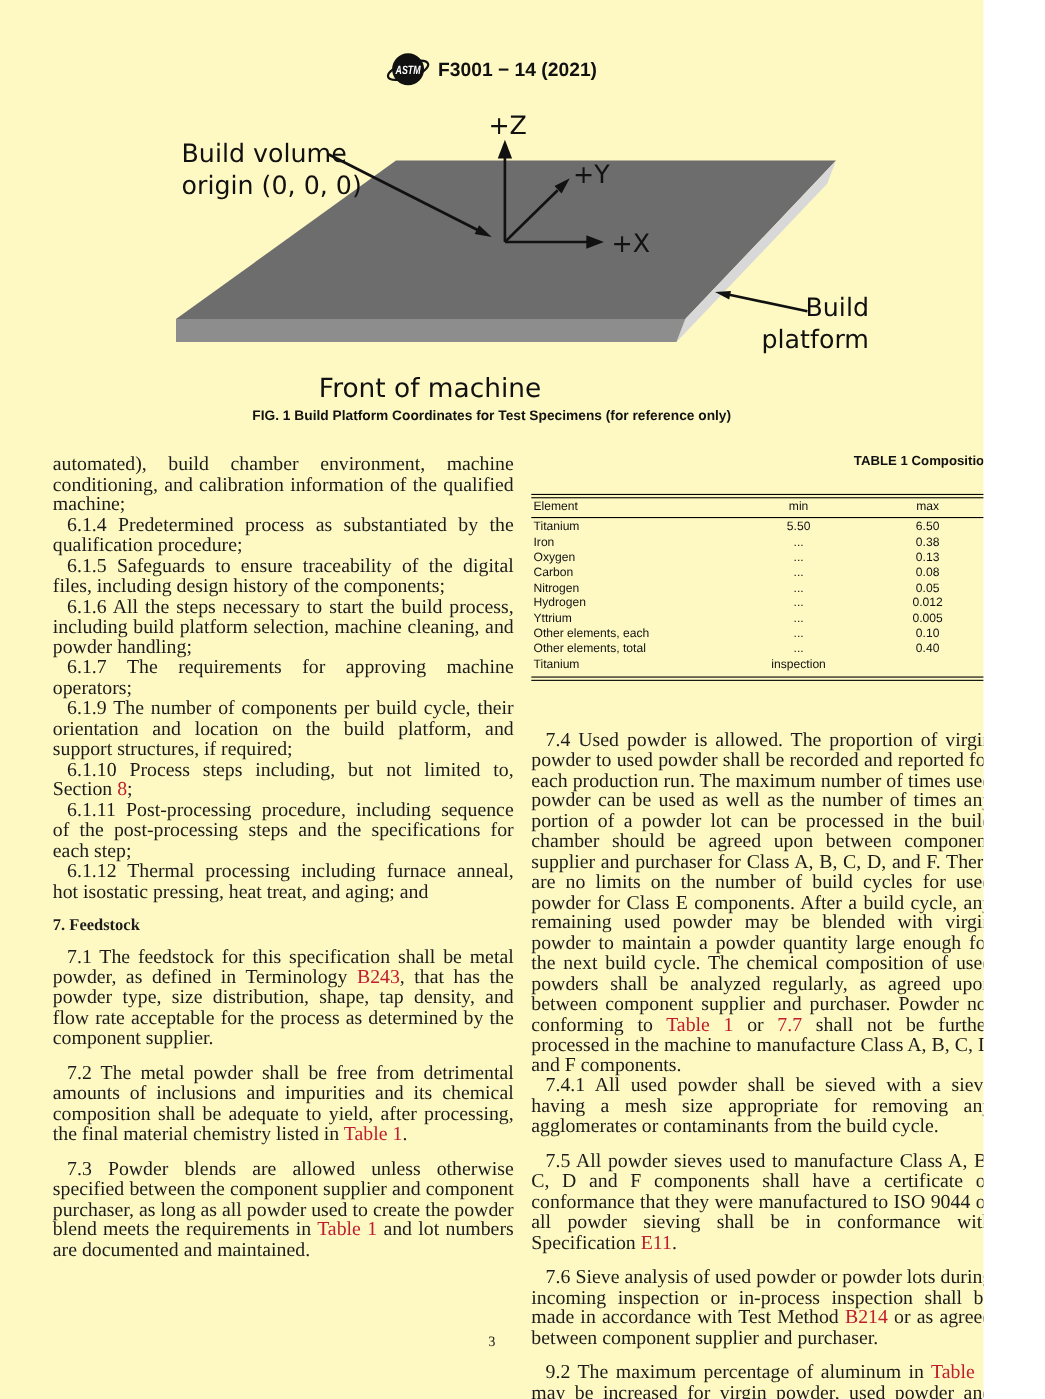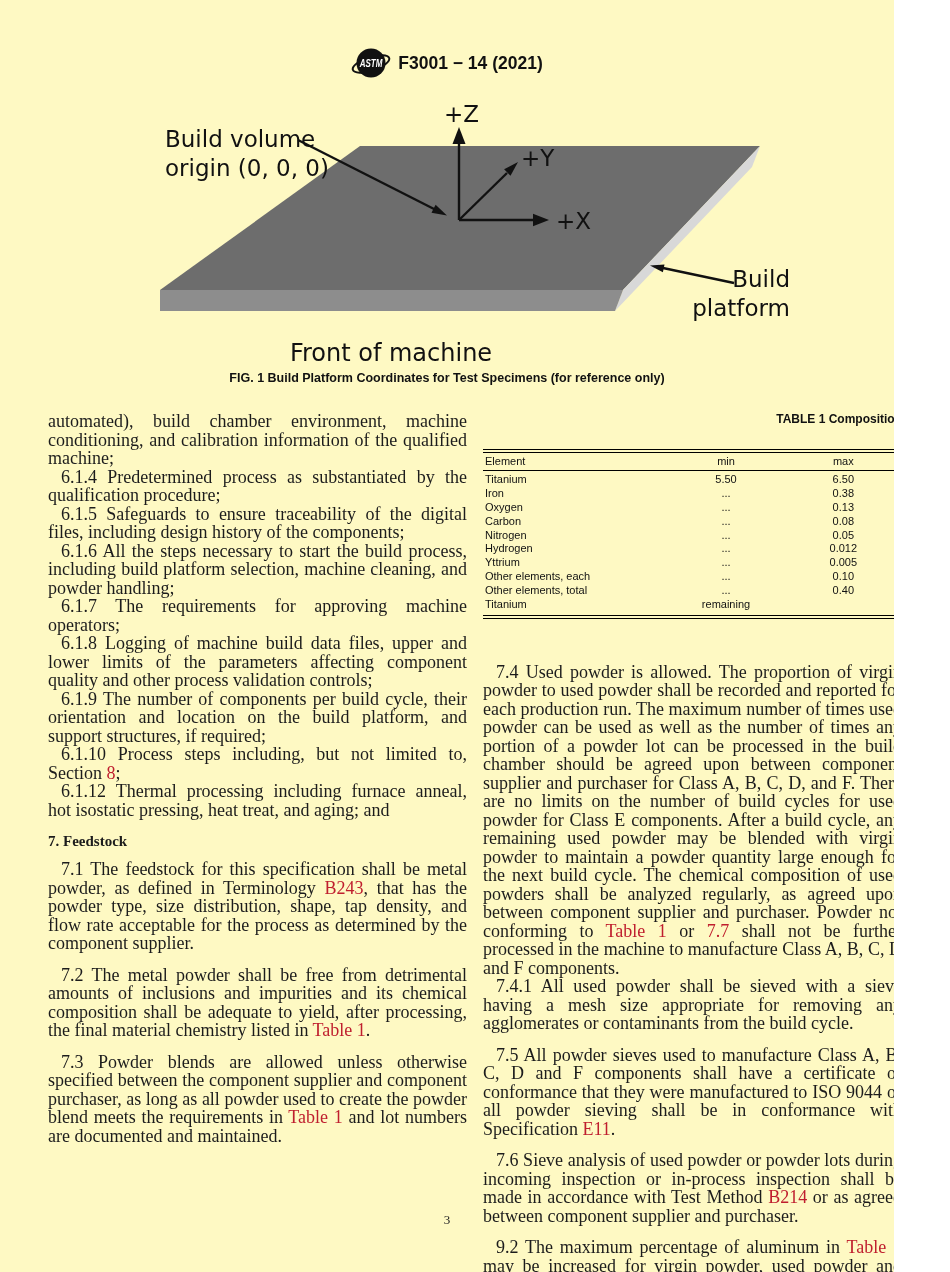--- a/index.html
+++ b/index.html
@@ -92,23 +92,23 @@
   </svg>
   <div class="fig-caption">FIG. 1 Build Platform Coordinates for Test Specimens (for reference only)</div>
 
   <div class="columns">
     <div class="col" id="left-col">
         <p class="para no-indent"><span>automated), build chamber environment, machine conditioning, and calibration information of the qualified machine;</span></p>
         <p class="para"><span>6.1.4 Predetermined process as substantiated by the qualification procedure;</span></p>
         <p class="para"><span>6.1.5 Safeguards to ensure traceability of the digital files, including design history of the components;</span></p>
         <p class="para"><span>6.1.6 All the steps necessary to start the build process, including build platform selection, machine cleaning, and powder handling;</span></p>
         <p class="para"><span>6.1.7 The requirements for approving machine operators;</span></p>
-        <p class="para"><span>6.1.8 Logging of machine build data files, upper and lower limits of the parameters affecting component quality and other process validation controls;</span></p>
         <p class="para"><span>6.1.9 The number of components per build cycle, their orientation and location on the build platform, and support structures, if required;</span></p>
         <p class="para"><span>6.1.10 Process steps including, but not limited to, Section </span><span class="ref-link">8</span><span>;</span></p>
+        <p class="para"><span>6.1.11 Post-processing procedure, including sequence of the post-processing steps and the specifications for each step;</span></p>
         <p class="para"><span>6.1.12 Thermal processing including furnace anneal, hot isostatic pressing, heat treat, and aging; and</span></p>
         <h2 class="sec-heading">7.  Feedstock</h2>
         <p class="para"><span>7.1 The feedstock for this specification shall be metal powder, as defined in Terminology </span><span class="ref-link">B243</span><span>, that has the powder type, size distribution, shape, tap density, and flow rate acceptable for the process as determined by the component supplier.</span></p>
         <p class="para spaced"><span>7.2 The metal powder shall be free from detrimental amounts of inclusions and impurities and its chemical composition shall be adequate to yield, after processing, the final material chemistry listed in </span><span class="ref-link">Table 1</span><span>.</span></p>
         <p class="para spaced"><span>7.3 Powder blends are allowed unless otherwise specified between the component supplier and component purchaser, as long as all powder used to create the powder blend meets the requirements in </span><span class="ref-link">Table 1</span><span> and lot numbers are documented and maintained.</span></p>
       </div>
 
     <div class="col">
       <div class="table-block">
         <div class="table-title">TABLE 1 Composition</div>
@@ -159,21 +159,21 @@
               <div class="tcell center">...</div>
               <div class="tcell center">0.10</div>
             </div>
             <div class="trow">
               <div class="tcell left">Other elements, total</div>
               <div class="tcell center">...</div>
               <div class="tcell center">0.40</div>
             </div>
             <div class="trow">
               <div class="tcell left">Titanium</div>
-              <div class="tcell center">remaining</div>
+              <div class="tcell center">inspection</div>
               <div class="tcell center"></div>
             </div>
           </div>
         <div class="rule-double"></div>
       </div>
       <div id="right-col-text">
           <p class="para spaced"><span>7.4 Used powder is allowed. The proportion of virgin powder to used powder shall be recorded and reported for each production run. The maximum number of times used powder can be used as well as the number of times any portion of a powder lot can be processed in the build chamber should be agreed upon between component supplier and purchaser for Class A, B, C, D, and F. There are no limits on the number of build cycles for used powder for Class E components. After a build cycle, any remaining used powder may be blended with virgin powder to maintain a powder quantity large enough for the next build cycle. The chemical composition of used powders shall be analyzed regularly, as agreed upon between component supplier and purchaser. Powder not conforming to </span><span class="ref-link">Table 1</span><span> or </span><span class="ref-link">7.7</span><span> shall not be further processed in the machine to manufacture Class A, B, C, D and F components.</span></p>
           <p class="para"><span>7.4.1 All used powder shall be sieved with a sieve having a mesh size appropriate for removing any agglomerates or contaminants from the build cycle.</span></p>
           <p class="para spaced"><span>7.5 All powder sieves used to manufacture Class A, B, C, D and F components shall have a certificate of conformance that they were manufactured to ISO 9044 or all powder sieving shall be in conformance with Specification </span><span class="ref-link">E11</span><span>.</span></p>
           <p class="para spaced"><span>7.6 Sieve analysis of used powder or powder lots during incoming inspection or in-process inspection shall be made in accordance with Test Method </span><span class="ref-link">B214</span><span> or as agreed between component supplier and purchaser.</span></p>

